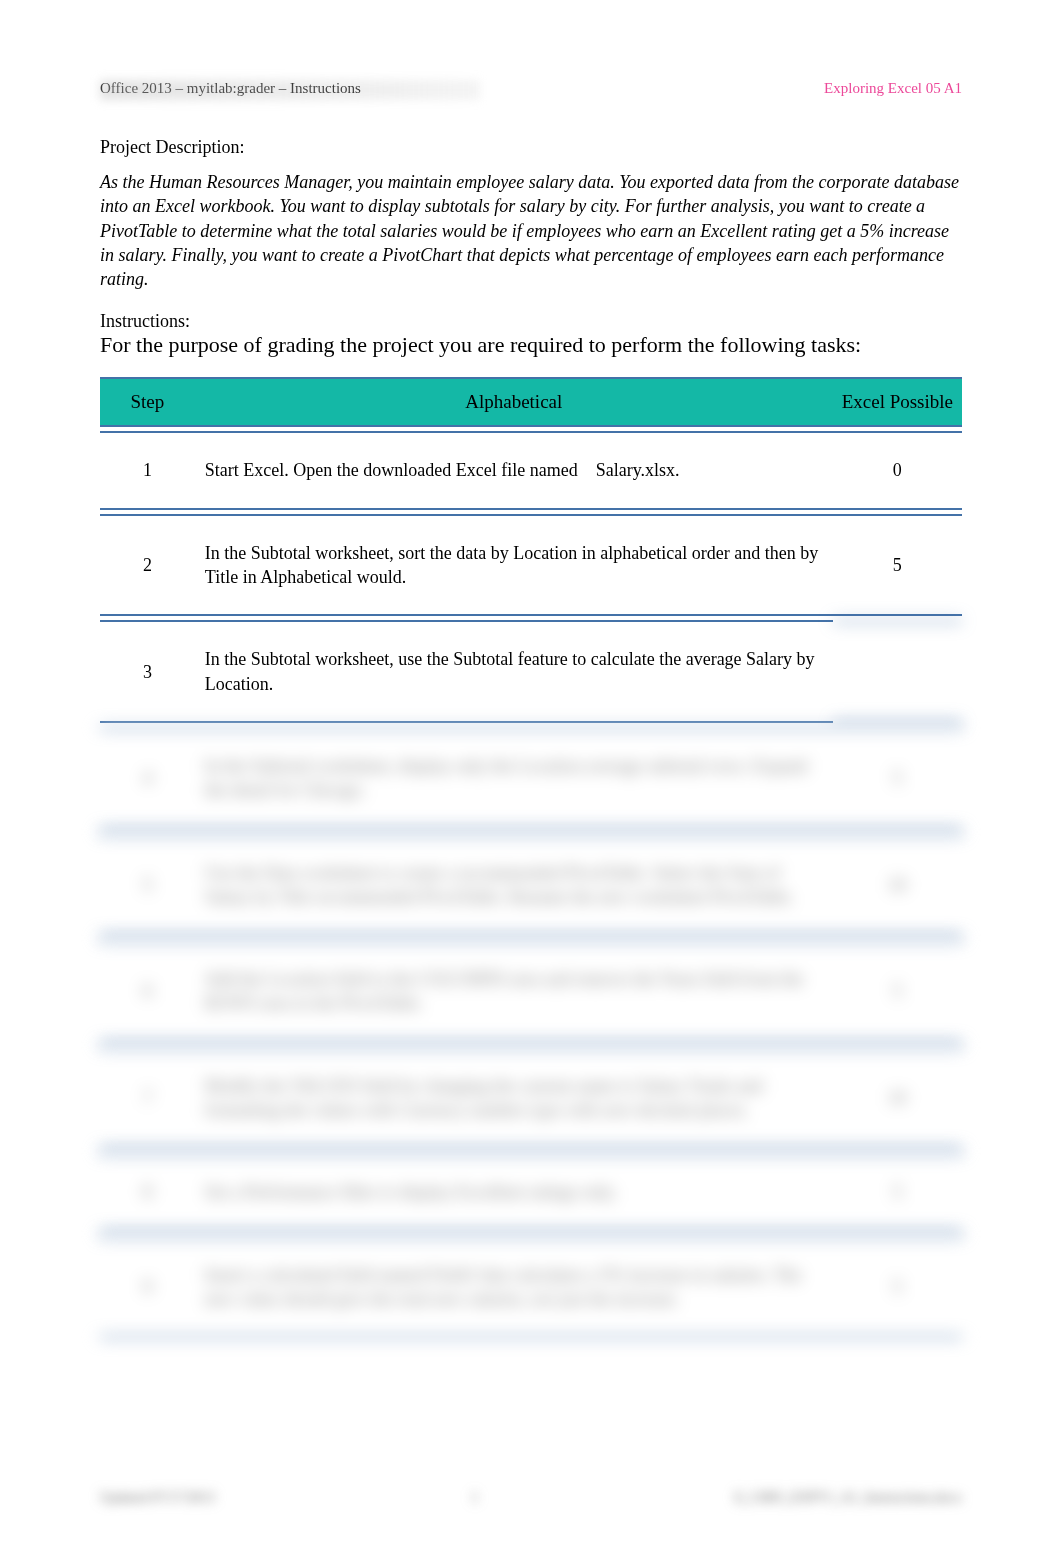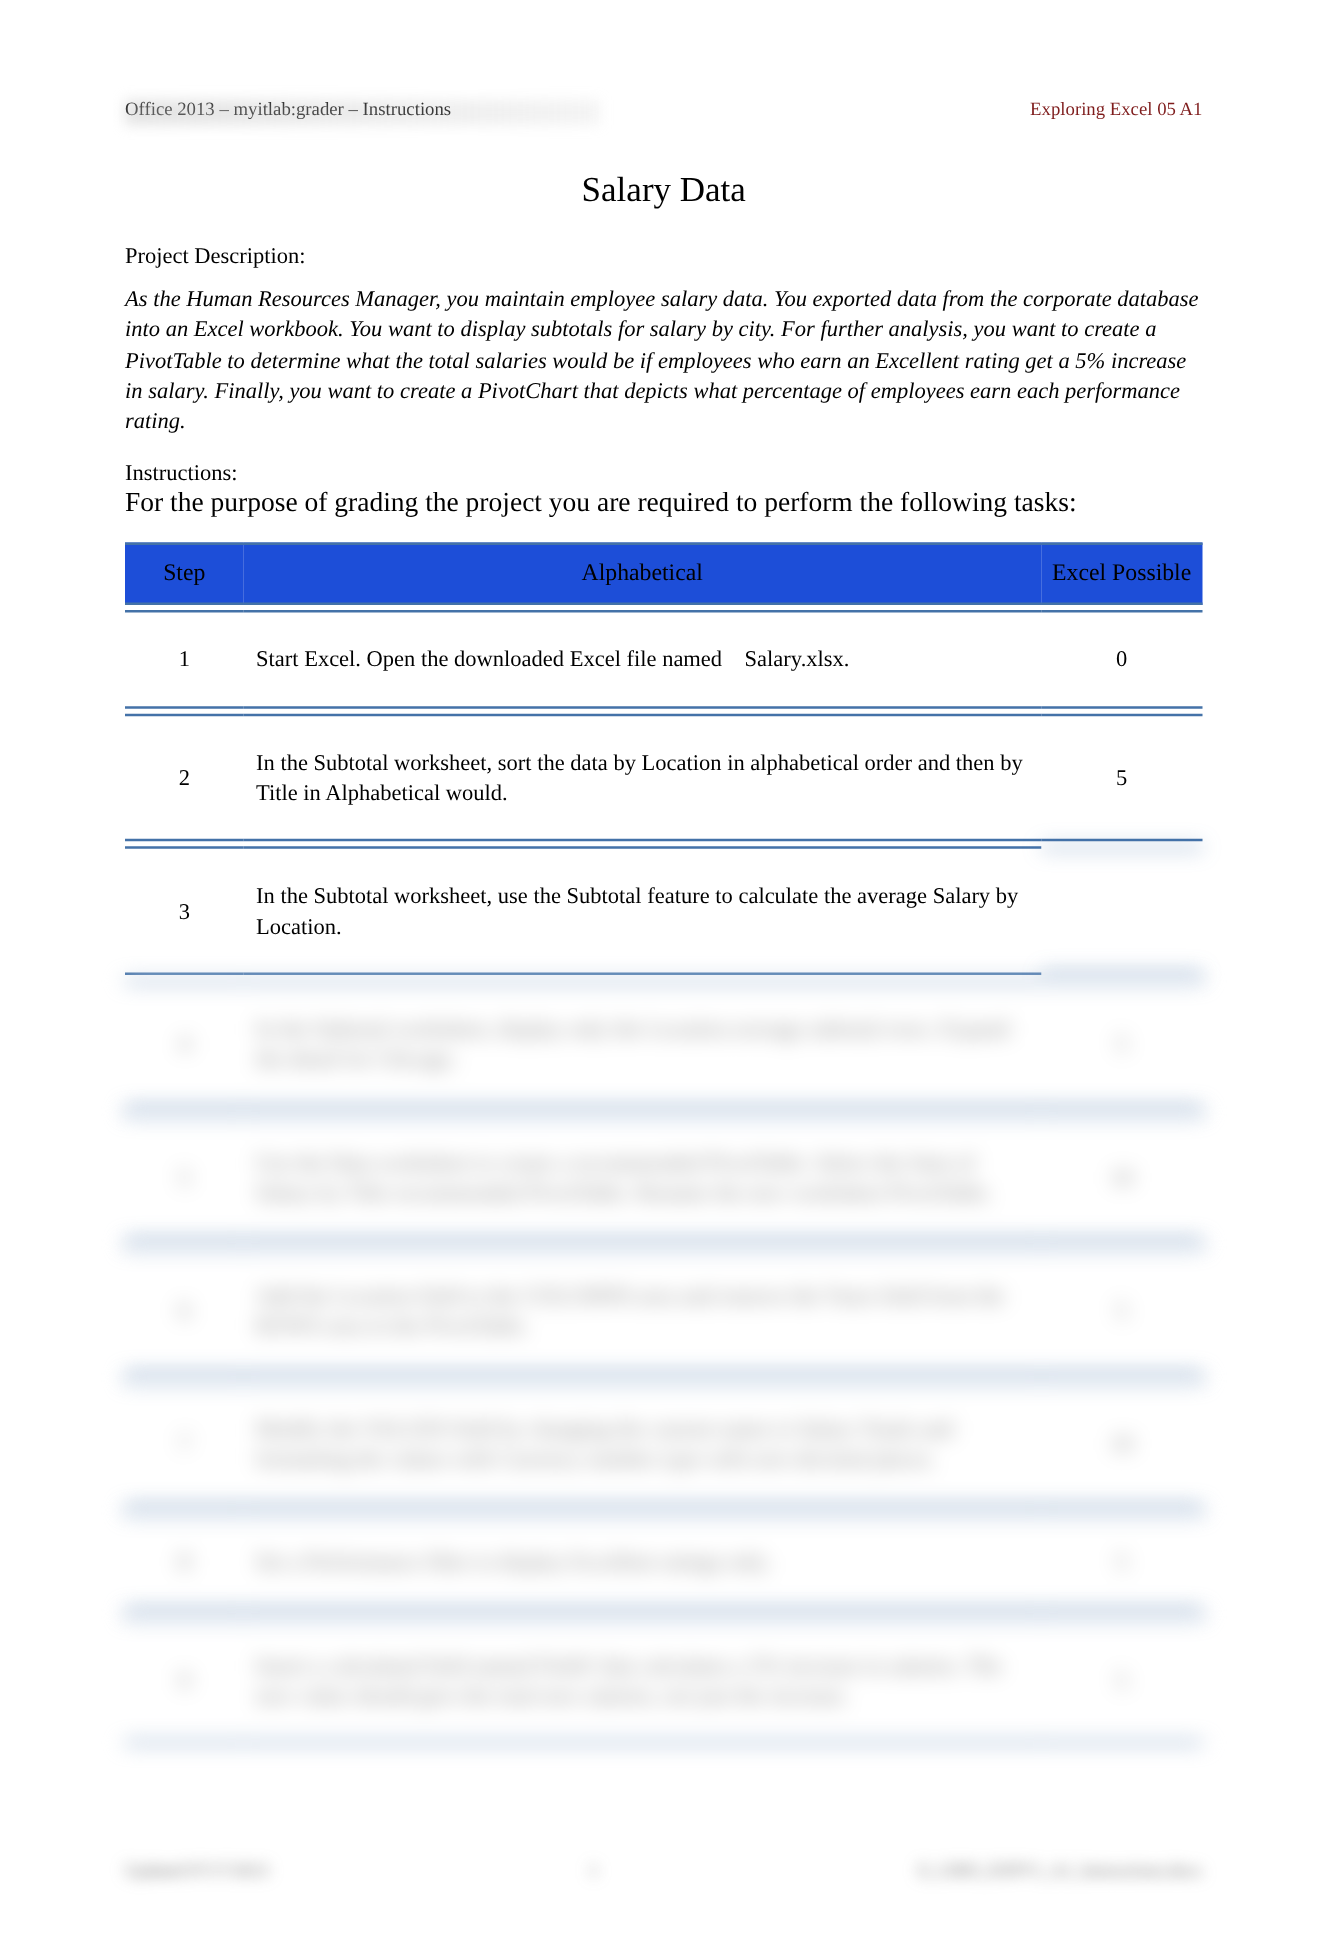--- a/index.html
+++ b/index.html
@@ -26,21 +26,21 @@
       justify-content: space-between;
       font-size: 15px;
       margin-bottom: 40px;
     }
     
     .header-left {
       color: #000;
     }
     
     .header-right {
-      color: #7f1d1d;
+      color: #ec4899;
     }
     
     .doc-title {
       text-align: center;
       font-size: 28px;
       font-weight: normal;
       margin-bottom: 25px;
     }
     
     .section-label {
@@ -64,21 +64,21 @@
       margin-bottom: 15px;
     }
     
     .grading-table {
       width: 100%;
       border-collapse: separate;
       border-spacing: 0 4px;
     }
     
     .grading-table thead tr {
-      background: #1d4ed8;
+      background: #14b8a6;
     }
     
     .grading-table thead th {
       font-weight: normal;
       font-size: 19px;
       padding: 12px 8px;
       text-align: center;
       border-top: 2px solid #4472a8;
       border-bottom: 2px solid #4472a8;
     }
@@ -165,21 +165,20 @@
 
 <div class="top-blur-strip"></div>
 
 <div class="page">
 
   <div class="header-row">
     <span class="header-left">Office 2013 – myitlab:grader – Instructions</span>
     <span class="header-right">Exploring Excel 05 A1</span>
   </div>
 
-  <h1 class="doc-title">Salary Data</h1>
 
   <div class="section-label">Project Description:</div>
 
   <p class="description-text">As the Human Resources Manager, you maintain employee salary data. You exported data from the corporate database into an Excel workbook. You want to display subtotals for salary by city. For further analysis, you want to create a PivotTable to determine what the total salaries would be if employees who earn an Excellent rating get a 5% increase in salary. Finally, you want to create a PivotChart that depicts what percentage of employees earn each performance rating.</p>
 
   <div class="instructions-label">Instructions:</div>
 
   <p class="instructions-lead">For the purpose of grading the project you are required to perform the following tasks:</p>
 
   <table class="grading-table">

